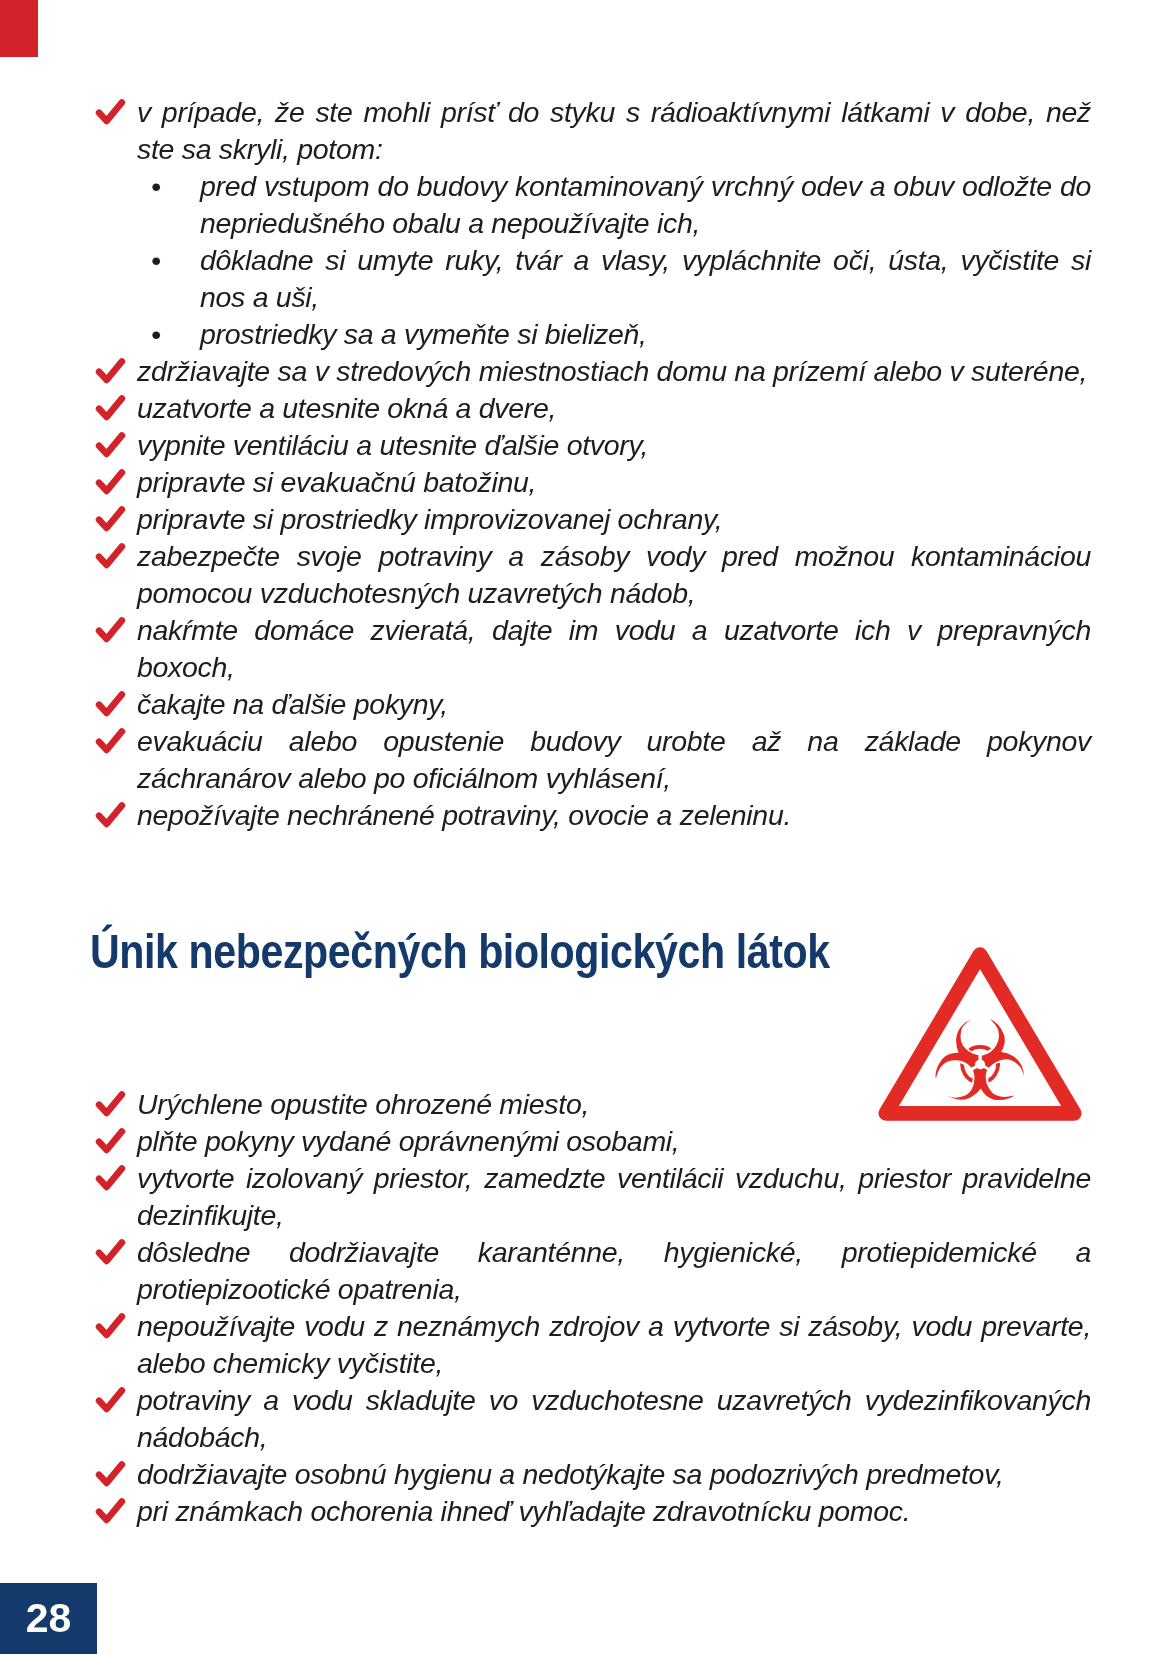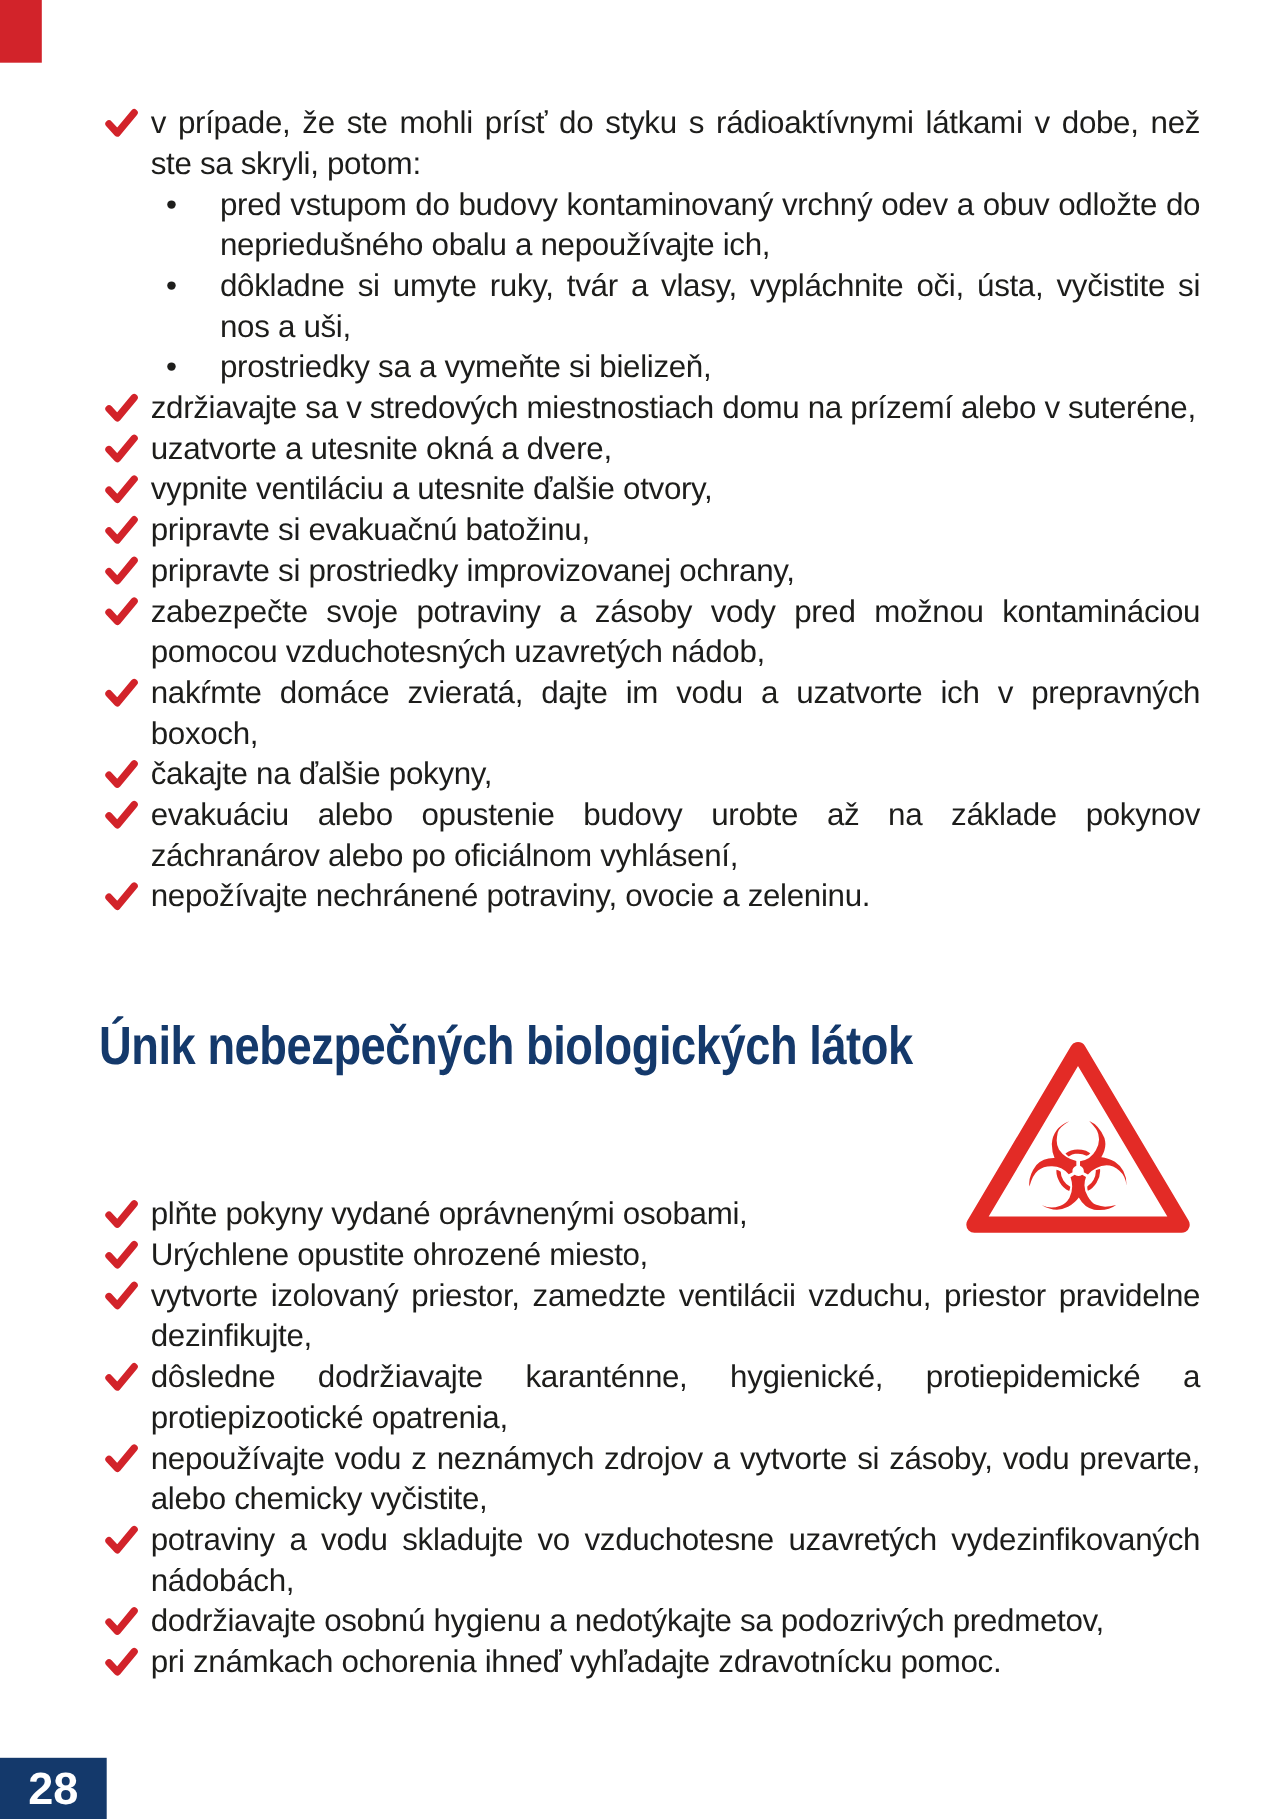--- a/index.html
+++ b/index.html
@@ -21,20 +21,21 @@
 
   
   ul.checklist {
     list-style: none;
     margin: 0;
     position: absolute; left: 0; right: 0;
     padding: 0 75px 0 95px;
     font-size: 28.5px;
     line-height: 37px;
     letter-spacing: -0.3px;
+    font-style: italic;
   }
   #list1 { top: 94px; }
   #list2 { top: 1086px; }
 
   li.check-item { display: flex; align-items: flex-start; }
   .check { flex: 0 0 42px; width: 42px; padding-top: 4px; }
   .check svg { width: 31px; height: 28px; display: block; }
   .txt { flex: 1 1 auto; text-align: justify; }
 
   ul.sublist { list-style: none; margin: 0; padding: 0; }
@@ -56,21 +57,21 @@
   
   .hazard-icon {
     position: absolute; left: 869px; top: 938px;
     width: 222px; height: 192px;
   }
   .hazard-icon svg { width: 100%; height: 100%; display: block; }
 
   
   .page-tab {
     position: absolute; left: 0; bottom: 0;
-    width: 97px; height: 56px;
+    width: 97px; height: 71px;
     background: #14396b;
     color: #ffffff;
     display: flex; align-items: center; justify-content: center;
     font-size: 41px; font-weight: bold;
   }
 </style>
 </head>
 <body>
 
 <div class="corner-tab"></div>
@@ -191,29 +192,29 @@
   </svg>
 </div>
 
 <ul class="checklist" id="list2">
   <li class="check-item">
     <span class="check">
         <svg viewBox="0 0 24 22">
           <path d="M3 11.5 L9 18 L21 3.5" fill="none" stroke="#d2232a" stroke-width="5.2" stroke-linecap="round" stroke-linejoin="round"></path>
         </svg>
       </span>
+    <span class="txt">Urýchlene opustite ohrozené miesto,</span>
+  </li>
+  <li class="check-item">
+    <span class="check">
+        <svg viewBox="0 0 24 22">
+          <path d="M3 11.5 L9 18 L21 3.5" fill="none" stroke="#d2232a" stroke-width="5.2" stroke-linecap="round" stroke-linejoin="round"></path>
+        </svg>
+      </span>
     <span class="txt">plňte pokyny vydané oprávnenými osobami,</span>
-  </li>
-  <li class="check-item">
-    <span class="check">
-        <svg viewBox="0 0 24 22">
-          <path d="M3 11.5 L9 18 L21 3.5" fill="none" stroke="#d2232a" stroke-width="5.2" stroke-linecap="round" stroke-linejoin="round"></path>
-        </svg>
-      </span>
-    <span class="txt">Urýchlene opustite ohrozené miesto,</span>
   </li>
   <li class="check-item">
     <span class="check">
         <svg viewBox="0 0 24 22">
           <path d="M3 11.5 L9 18 L21 3.5" fill="none" stroke="#d2232a" stroke-width="5.2" stroke-linecap="round" stroke-linejoin="round"></path>
         </svg>
       </span>
     <span class="txt">vytvorte izolovaný priestor, zamedzte ventilácii vzduchu, priestor pravidelne dezinfikujte,</span>
   </li>
   <li class="check-item">

